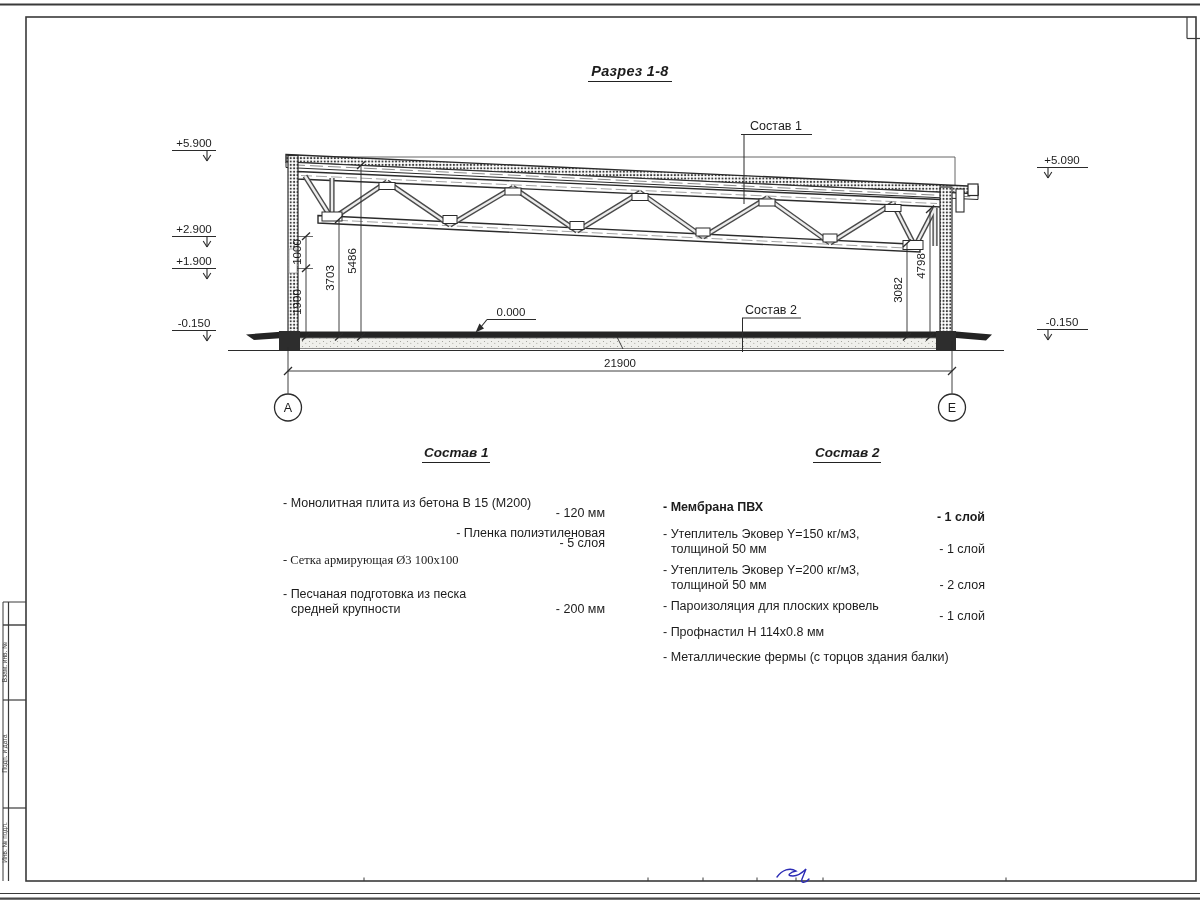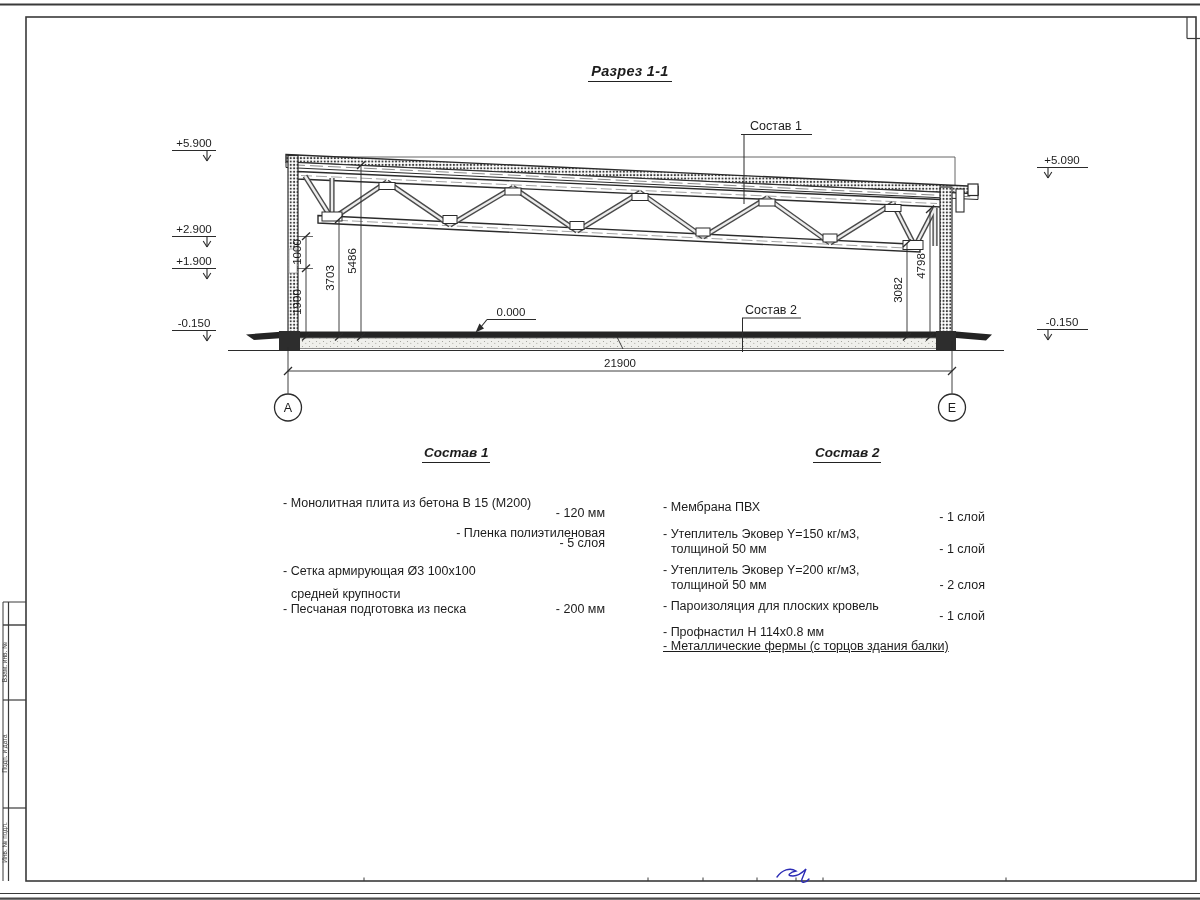--- a/index.html
+++ b/index.html
@@ -271,67 +271,67 @@
     <line x1="744" y1="134.5" x2="744" y2="204"></line>
   </g>
   <g stroke="#2b2b2b" stroke-width="1">
     <text x="771" y="313.5" text-anchor="middle" font-size="12.5" stroke="none">Состав 2</text>
     <line x1="742" y1="318" x2="801" y2="318"></line>
     <line x1="742.5" y1="318" x2="742.5" y2="352"></line>
   </g>
 </svg>
 
 <div class="ovl" style="left:555px;top:62px;width:150px;text-align:center;">
-  <span class="dtitle under">Разрез 1-1</span>
+  <span class="dtitle under">Разрез 1-8</span>
 </div>
 
 <div class="mlist" style="left:283px;top:437px;">
   <span class="ltitle" style="left:139px;">Состав 1</span>
   <div class="mrow" style="top:53px;">
     <span class="mname">- Монолитная плита из бетона В 15 (М200)</span>
     <span class="mqty">- 120 мм</span>
   </div>
   <div class="mrow" style="top:83px;text-align:right;">
     <span class="mname">- Пленка полиэтиленовая</span>
     <span class="mqty">- 5 слоя</span>
   </div>
-  <div class="mrow" style="top:121px;">
+  <div class="mrow" style="top:110px;font-family:Liberation Serif, serif;">
     <span class="mname">- Сетка армирующая Ø3 100х100</span>
   </div>
   <div class="mrow" style="top:144px;">
+    <span class="mname">- Песчаная подготовка из песка</span>
     <span class="mname" style="padding-left:8px;">средней крупности</span>
-    <span class="mname">- Песчаная подготовка из песка</span>
     <span class="mqty l2">- 200 мм</span>
   </div>
 </div>
 
 <div class="mlist" style="left:663px;top:437px;">
   <span class="ltitle" style="left:150px;">Состав 2</span>
-  <div class="mrow" style="top:57px;">
+  <div class="mrow" style="top:57px;font-weight:bold;">
     <span class="mname">- Мембрана ПВХ</span>
     <span class="mqty">- 1 слой</span>
   </div>
   <div class="mrow" style="top:84px;">
     <span class="mname">- Утеплитель Эковер Y=150 кг/м3,</span>
     <span class="mname" style="padding-left:8px;">толщиной 50 мм</span>
     <span class="mqty l2">- 1 слой</span>
   </div>
   <div class="mrow" style="top:120px;">
     <span class="mname">- Утеплитель Эковер Y=200 кг/м3,</span>
     <span class="mname" style="padding-left:8px;">толщиной 50 мм</span>
     <span class="mqty l2">- 2 слоя</span>
   </div>
   <div class="mrow" style="top:156px;">
     <span class="mname">- Пароизоляция для плоских кровель</span>
     <span class="mqty">- 1 слой</span>
   </div>
   <div class="mrow" style="top:182px;">
     <span class="mname">- Профнастил Н 114х0.8 мм</span>
   </div>
-  <div class="mrow" style="top:196px;text-decoration:underline;">
+  <div class="mrow" style="top:207px;">
     <span class="mname">- Металлические фермы (с торцов здания балки)</span>
   </div>
 </div>
 
 <div class="stamplbl" style="left:0.5px;top:699px;width:74px;">Взам. инв. №</div>
 <div class="stamplbl" style="left:0.5px;top:807px;width:107px;">Подп. и дата</div>
 <div class="stamplbl" style="left:0.5px;top:877px;width:69px;">Инв. № подл.</div>
 
 </div>
 

